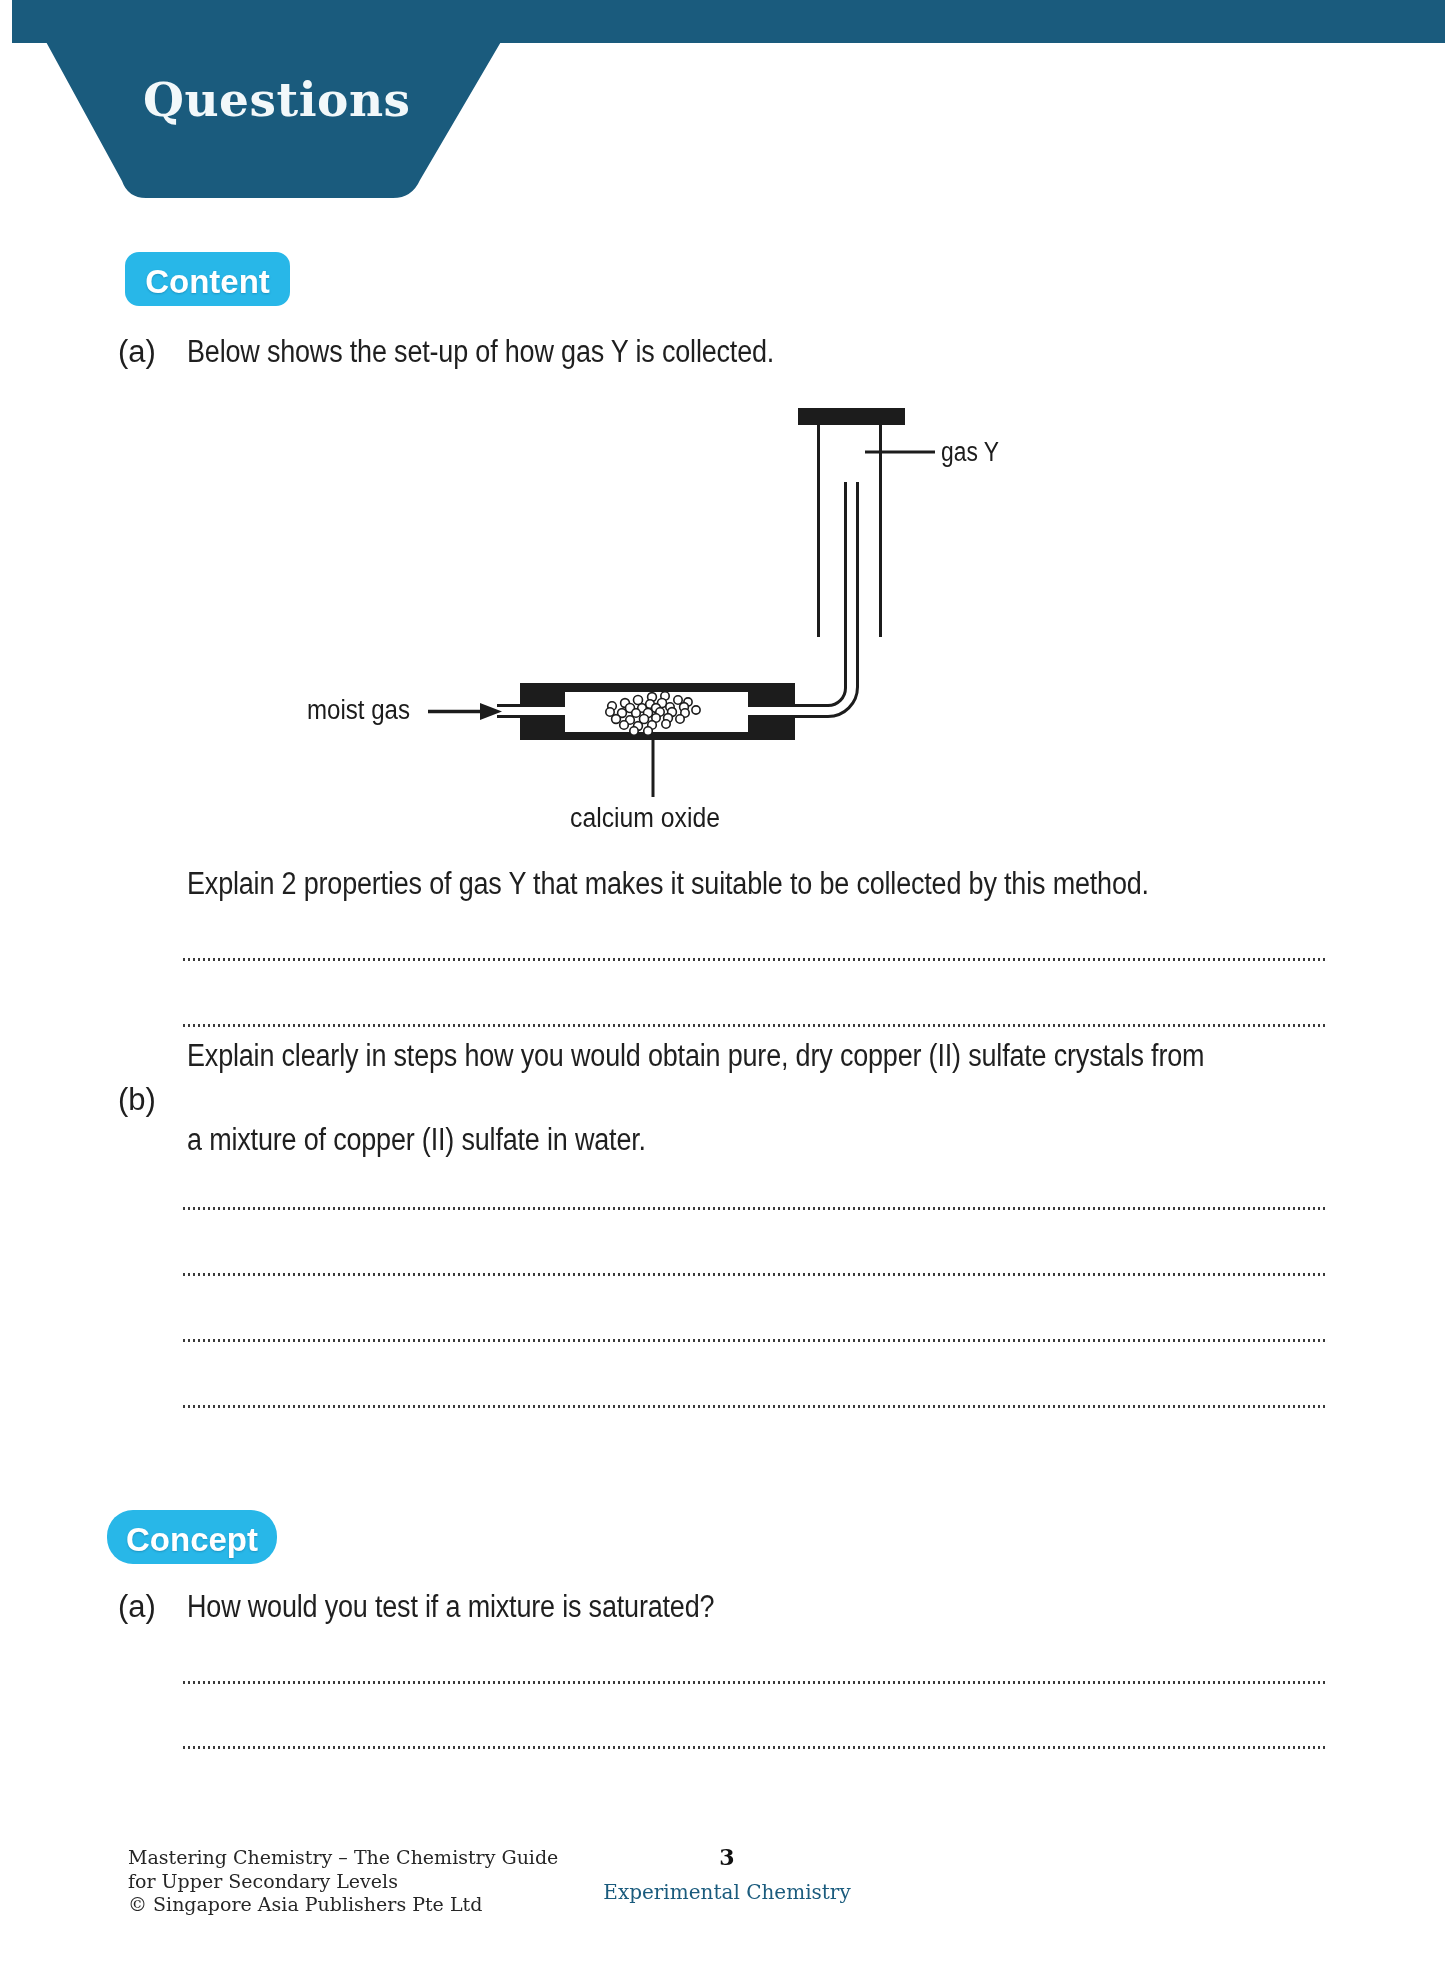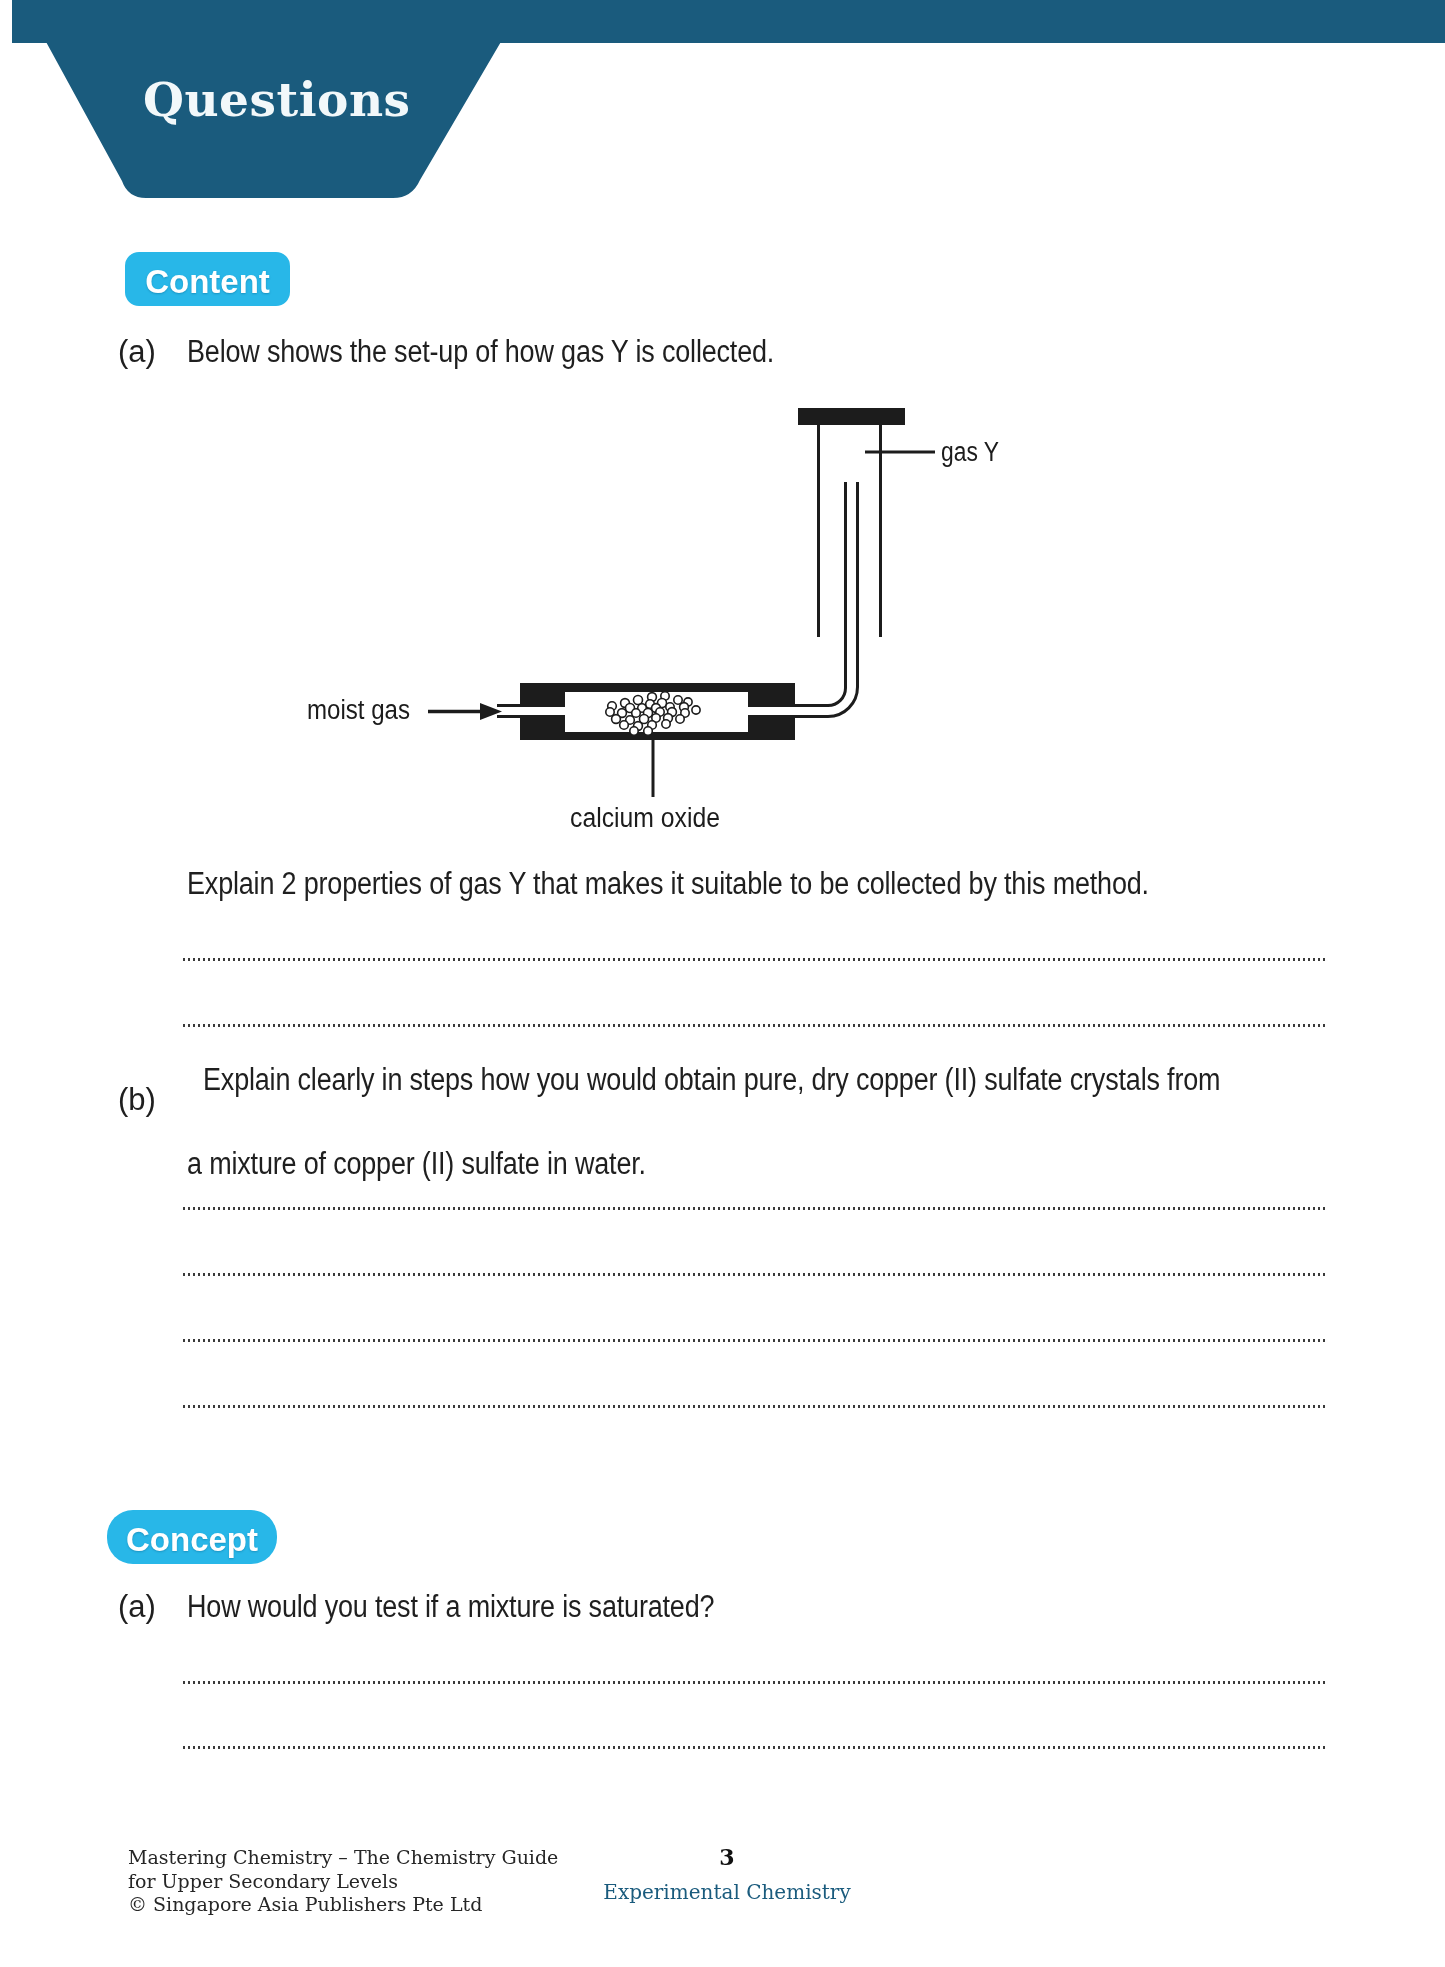--- a/index.html
+++ b/index.html
@@ -117,22 +117,22 @@
     <line class="ink-stroke" stroke-width="3" x1="565" y1="52" x2="635" y2="52"></line>
     <text x="641" y="61" font-size="27" textLength="58" lengthAdjust="spacingAndGlyphs">gas Y</text>
   </svg>
 
   <div class="qline" style="top:866px;"><span class="cond">Explain 2 properties of gas Y that makes it suitable to be collected by this method.</span></div>
 
   <div class="dotline" style="top:958px;"></div>
   <div class="dotline" style="top:1024px;"></div>
 
   <div class="qlabel" style="top:1082px;">(b)</div>
-  <div class="qline" style="top:1062px;margin-left:16px;"><span class="cond">Explain clearly in steps how you would obtain pure, dry copper (II) sulfate crystals from</span></div>
-  <div class="qline" style="top:1122px;margin-top:24px;"><span class="cond">a mixture of copper (II) sulfate in water.</span></div>
+  <div class="qline" style="top:1038px;"><span class="cond">Explain clearly in steps how you would obtain pure, dry copper (II) sulfate crystals from</span></div>
+  <div class="qline" style="top:1122px;"><span class="cond">a mixture of copper (II) sulfate in water.</span></div>
 
   <div class="dotline" style="top:1207px;"></div>
   <div class="dotline" style="top:1273px;"></div>
   <div class="dotline" style="top:1339px;"></div>
   <div class="dotline" style="top:1405px;"></div>
 
   <div class="badge" style="left:107px;top:1510px;width:170px;border-radius:26px;">Concept</div>
 
   <div class="qlabel" style="top:1589px;">(a)</div>
   <div class="qline" style="top:1589px;"><span class="cond">How would you test if a mixture is saturated?</span></div>

